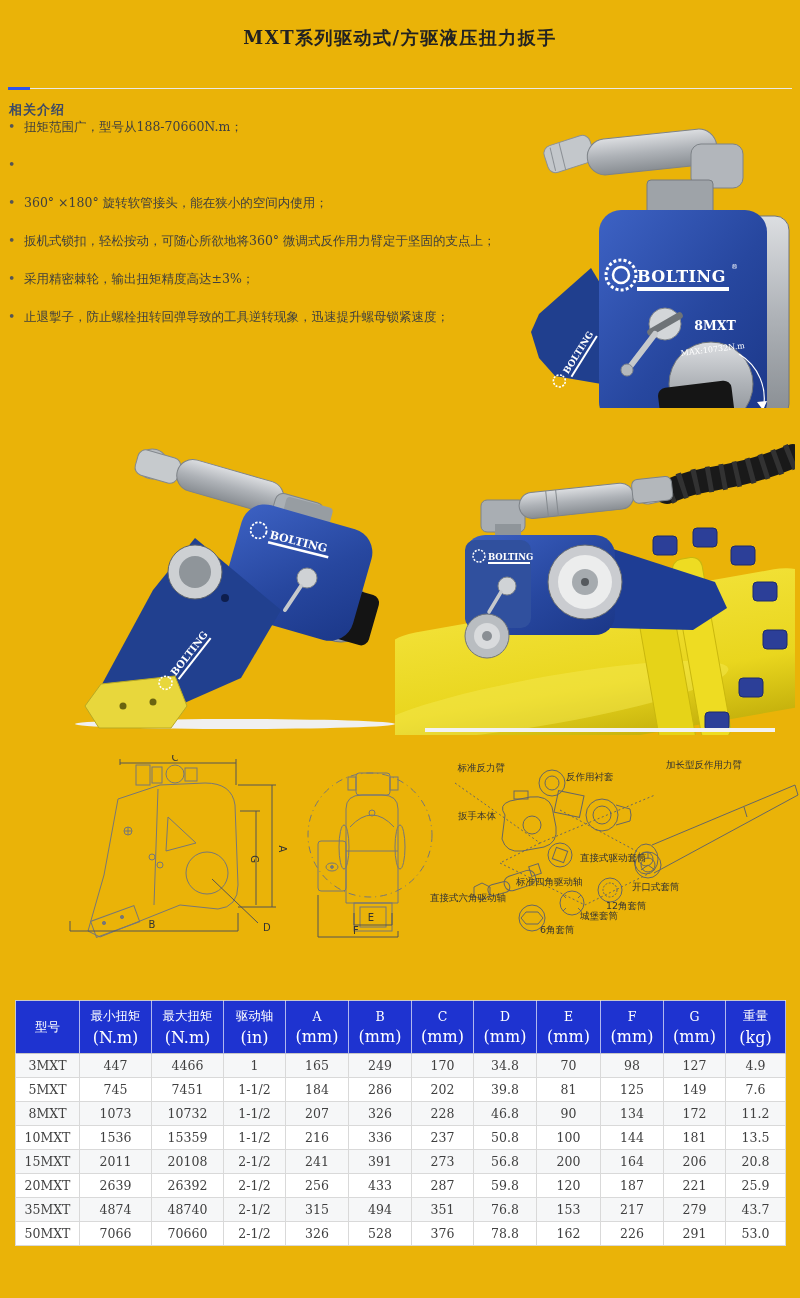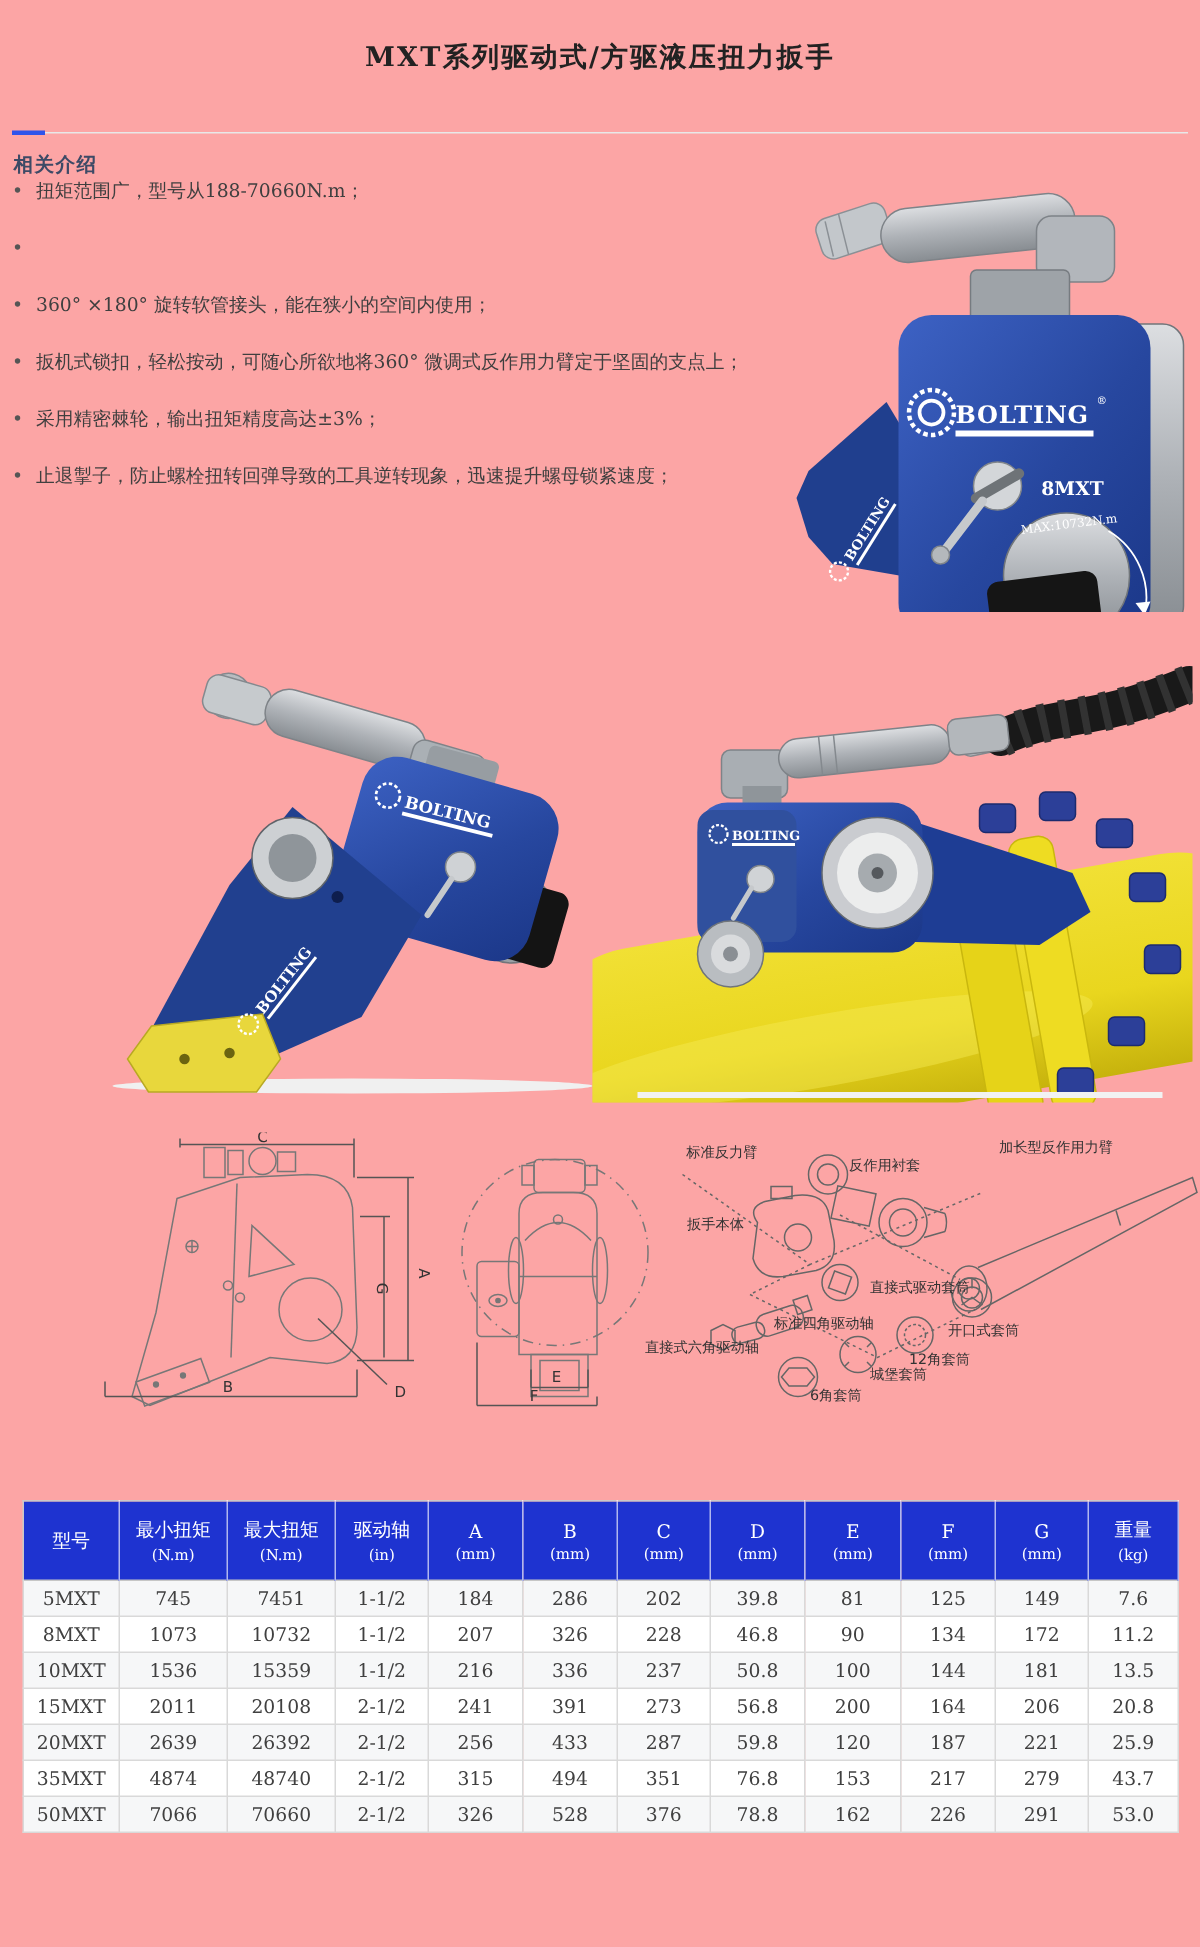--- a/index.html
+++ b/index.html
@@ -1,17 +1,17 @@
 <!DOCTYPE html>
 <html lang="zh"><head>
 <meta charset="utf-8">
 <style>
   html,body { margin:0; padding:0; background:#fff; }
   body { font-family:"DejaVu Serif","Liberation Serif",serif; }
-  .page { position:relative; width:800px; height:1298px; background:#fca5a5; overflow:hidden; }
+  .page { position:relative; width:800px; height:1298px; background:#eab308; overflow:hidden; }
 
   
   .page-title { position:absolute; top:14px; left:0; width:100%; text-align:center;
     font-size:18px; font-weight:600; color:#222; letter-spacing:1.5px; }
   .section-title { position:absolute; top:64px; left:9px; font-size:13px; font-weight:bold;
     color:#3d4a66; letter-spacing:1px;margin-top:37px; }
   .section-rule { position:absolute; top:88px; left:8px; width:784px; height:1px; background:#e8e8e8; }
   .section-accent { position:absolute; top:87px; left:8px; width:22px; height:3px; background:#2f54eb; }
 
   
@@ -30,21 +30,21 @@
   .drawings { position:absolute; left:0; top:755px; width:800px; height:240px; }
   .drawings text { font-family:"DejaVu Sans","Liberation Sans",sans-serif; fill:#333; }
   .dimlbl { font-size:10px; }
   .partlbl { font-size:9.5px; }
 
   
   .spec { position:absolute; left:15px; top:1000px; width:770px; border-collapse:collapse;
     table-layout:fixed; border:1px solid #c9c9c9; }
   .spec th { background:#1e33d0; color:#fff; font-weight:normal; font-size:12.5px;
     height:52px; padding:0; border-right:1px solid rgba(255,255,255,.65); vertical-align:middle; text-align:center; }
-  .spec th .u { display:block; font-size:10px; margin-top:3px; }
+  .spec th .u { display:block; font-size:16px; margin-top:3px; }
   .spec td { text-align:center; font-size:12.5px; color:#404040; height:23px; padding:0 2px;
     border:1px solid #d9d9d9; border-top:1px solid #c6c6c6; }
   .spec tbody tr:nth-child(odd)  { background:#f6f7f8; }
   .spec tbody tr:nth-child(even) { background:#ffffff; }
 </style>
 </head>
 <body>
 
 <div class="page">
 
@@ -386,20 +386,34 @@
         <th><span>C</span><span class="u">(mm)</span></th>
         <th><span>D</span><span class="u">(mm)</span></th>
         <th><span>E</span><span class="u">(mm)</span></th>
         <th><span>F</span><span class="u">(mm)</span></th>
         <th><span>G</span><span class="u">(mm)</span></th>
         <th><span>重量</span><span class="u">(kg)</span></th>
       </tr>
     </thead>
     <tbody>
         <tr>
+          <td>3MXT</td>
+          <td>447</td>
+          <td>4466</td>
+          <td>1</td>
+          <td>165</td>
+          <td>249</td>
+          <td>170</td>
+          <td>34.8</td>
+          <td>70</td>
+          <td>98</td>
+          <td>127</td>
+          <td>4.9</td>
+        </tr>
+        <tr>
           <td>5MXT</td>
           <td>745</td>
           <td>7451</td>
           <td>1-1/2</td>
           <td>184</td>
           <td>286</td>
           <td>202</td>
           <td>39.8</td>
           <td>81</td>
           <td>125</td>

